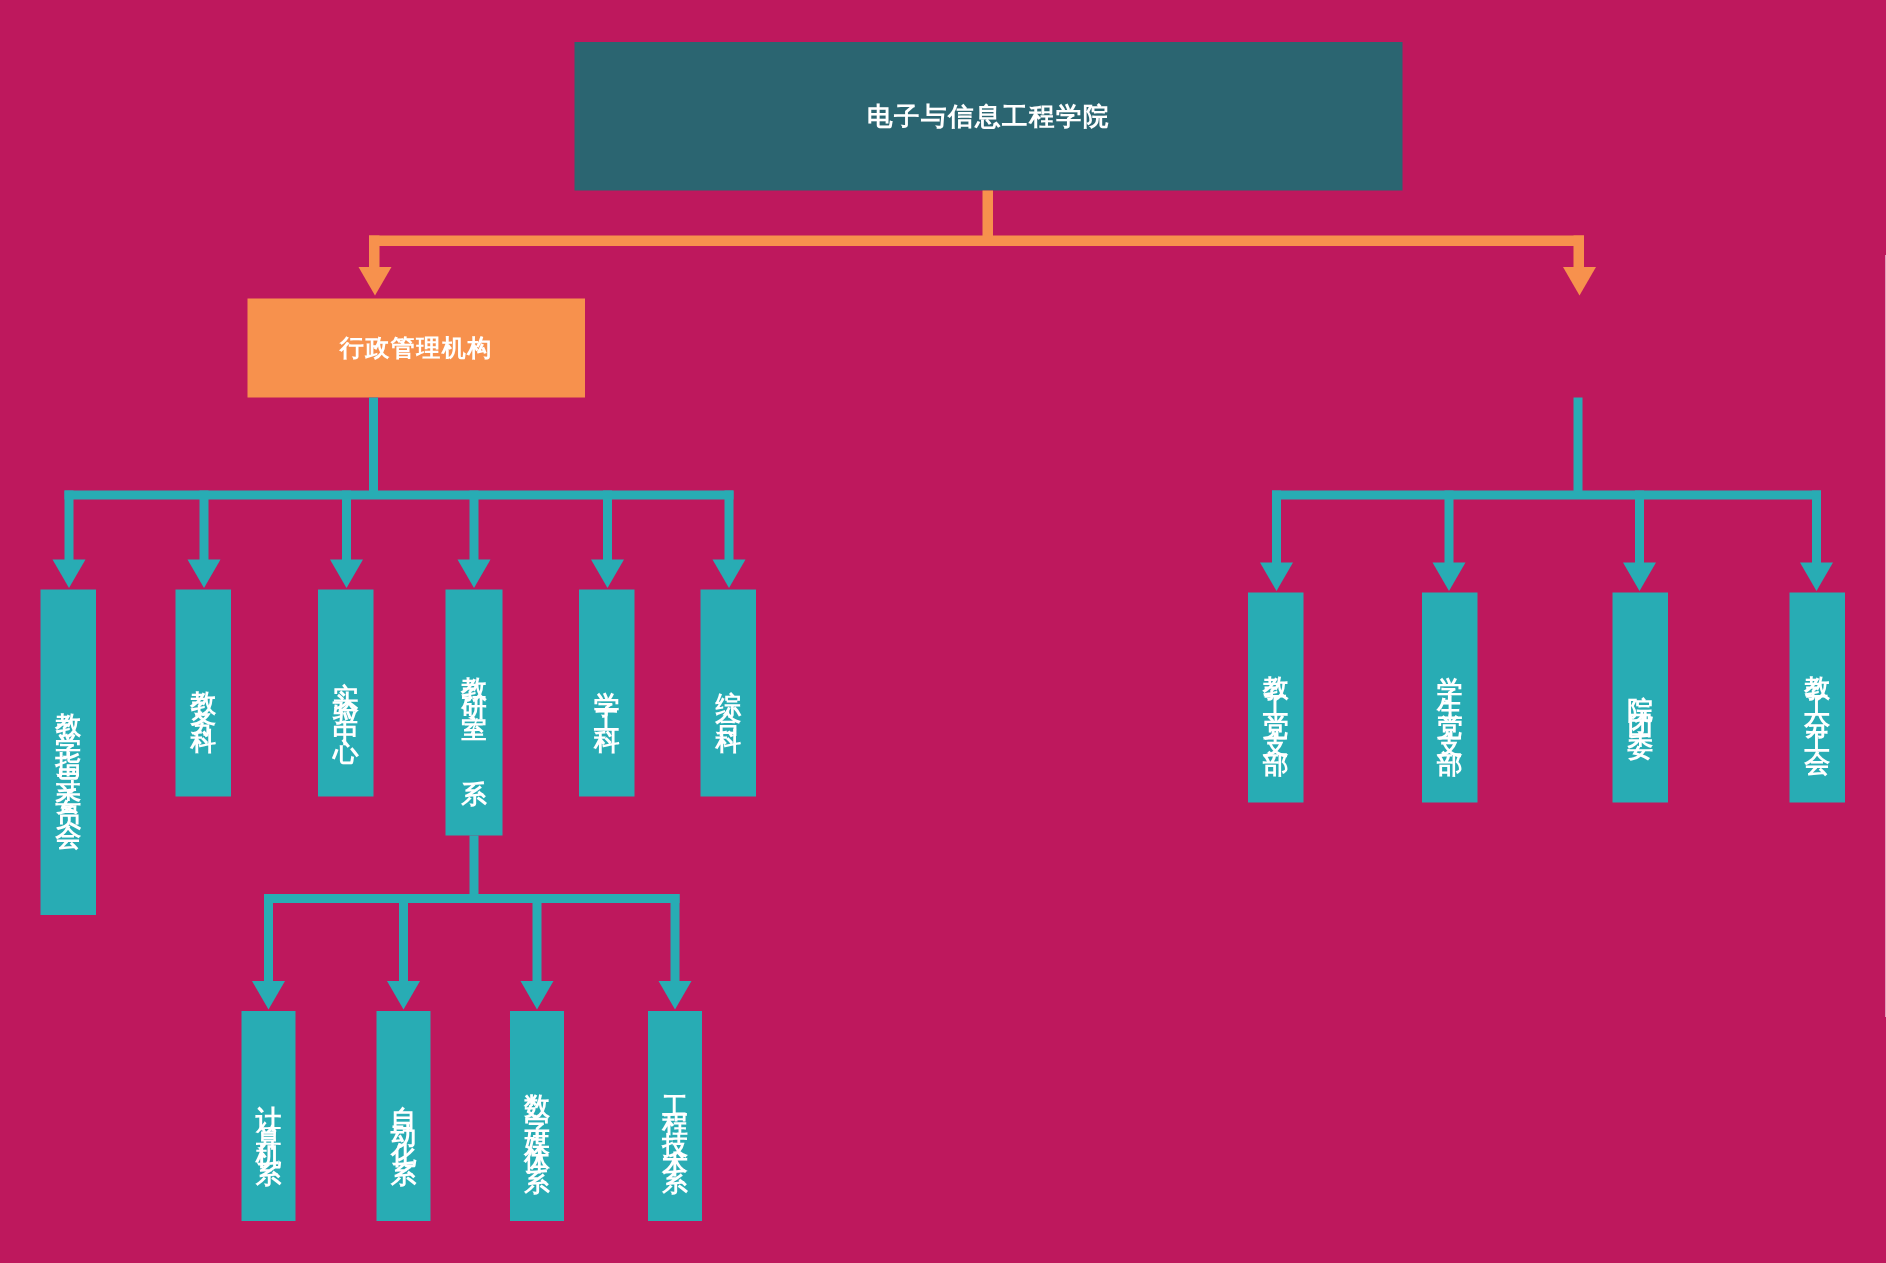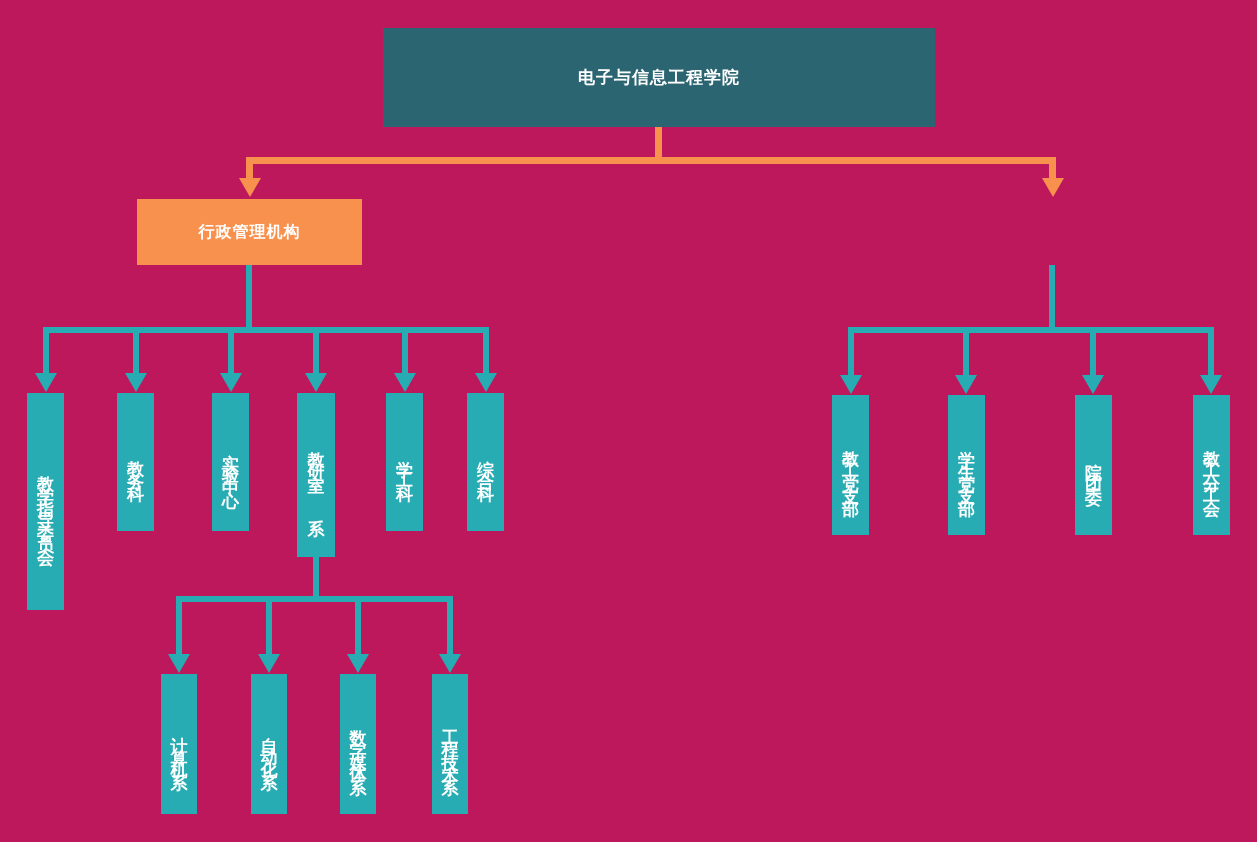--- a/index.html
+++ b/index.html
@@ -5,21 +5,21 @@
   html,body{margin:0;padding:0;background:#ffffff;}
   #canvas{
     position:relative;width:1257px;height:842px;background:#be185d;overflow:hidden;
     font-family:Liberation Serif, serif;
   }
   .node{
     position:absolute;display:flex;align-items:center;justify-content:center;
     color:#ffffff;font-weight:bold;text-align:center;box-sizing:border-box;
   }
   .root-node{background:var(--root_bg);font-size:17px;letter-spacing:1px;}
-  .branch-node{background:var(--branch_bg);font-size:16px;letter-spacing:1px;}
+  .branch-node{background:var(--branch_bg);font-size:16px;letter-spacing:1px;margin-left:28px;}
   .leaf-node{
     background:var(--node_bg);font-size:17px;
     writing-mode:vertical-lr;text-orientation:upright;letter-spacing:0.72em;
     padding-top:6px;
   }
   .vline,.hline{position:absolute;}
   .orange{background:var(--branch_bg);}
   .teal{background:var(--node_bg);}
   .arrow{
     position:absolute;width:0;height:0;

